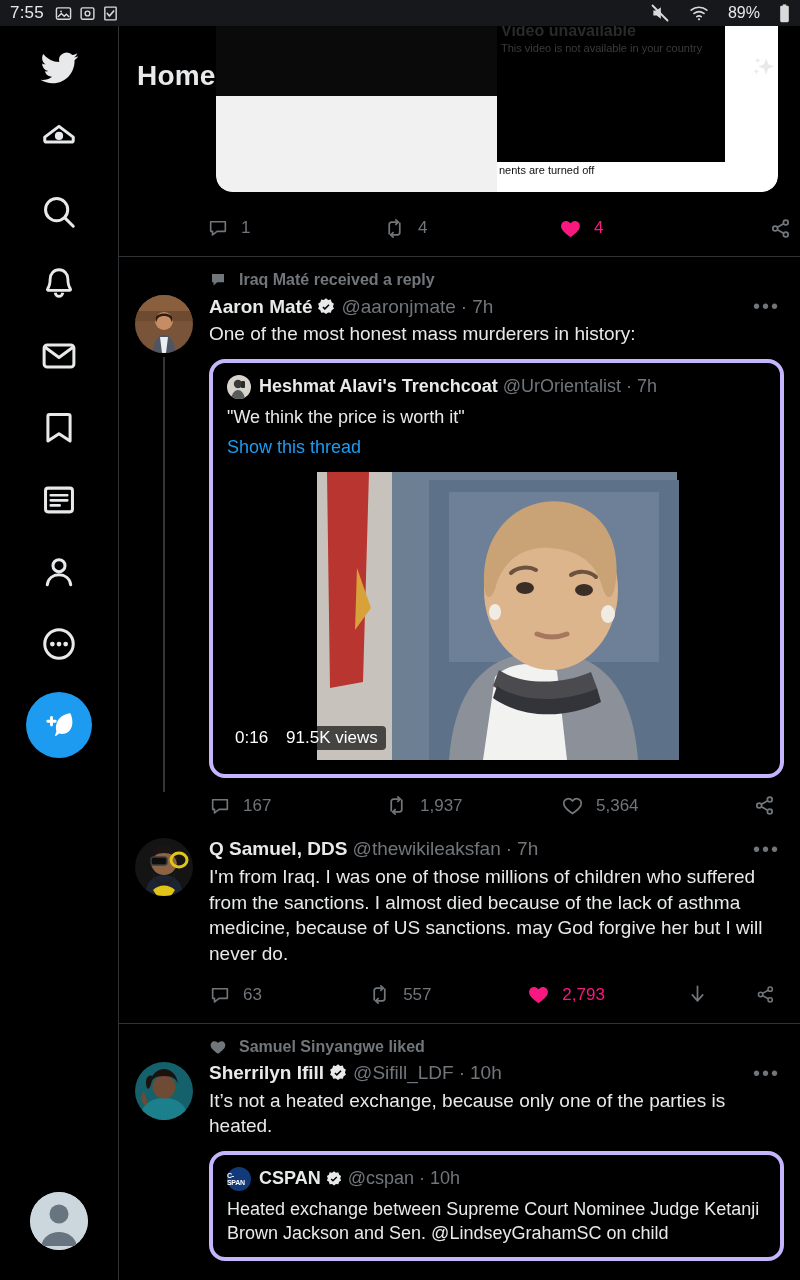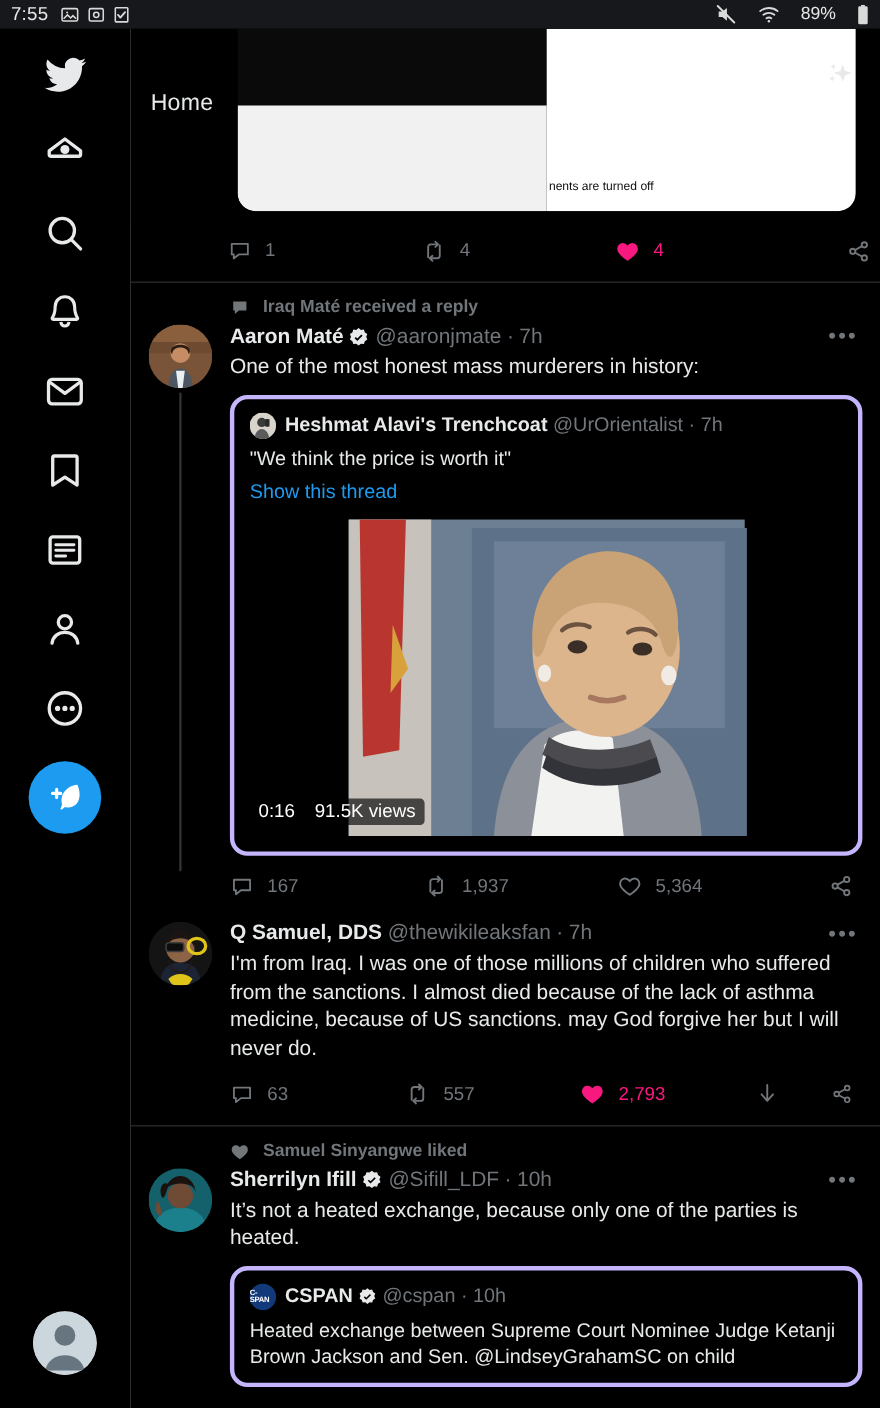--- a/index.html
+++ b/index.html
@@ -78,21 +78,21 @@
     position:absolute; left:4px; top:16px; font-size:11px; color:#3b3b3b; white-space:nowrap;
   }
   .yt-comments {
     position:absolute; left:2px; top:138px; font-size:11px; color:#0f0f0f; white-space:nowrap;
   }
   .sparkle-btn {
     position:absolute; right:14px; top:22px; width:46px; height:46px;
     display:flex; align-items:center; justify-content:center; z-index:20;
   }
   .home-title {
-    position:absolute; left:18px; top:56px; font-size:21px; font-weight:normal;
+    position:absolute; left:18px; top:34px; font-size:28px; font-weight:bold;
     color:#e7e9ea; z-index:20; letter-spacing:.2px;
   }
 
   
   .actions {
     display:flex; align-items:center; height:56px;
     padding:0 8px 0 88px;
   }
   .actions.narrow { padding-left:94px; }
   .act {
@@ -284,20 +284,24 @@
             <path fill="#e7e9ea" d="M14.2 3.2l1.5 4.1 4.1 1.5-4.1 1.5-1.5 4.1-1.5-4.1-4.1-1.5 4.1-1.5z"></path>
             <path fill="#e7e9ea" d="M8.2 2.6l.55 1.45L10.2 4.6l-1.45.55L8.2 6.6l-.55-1.45L6.2 4.6l1.45-.55z"></path>
             <path fill="#e7e9ea" d="M7.4 10.4l.55 1.45 1.45.55-1.45.55-.55 1.45-.55-1.45-1.45-.55 1.45-.55z"></path>
           </svg>
       </div>
       <div class="cutoff-media">
         <div class="yt-left">
           <div class="yt-left-white"></div>
         </div>
         <div class="yt-right">
+          <div class="yt-video-box">
+            <div class="yt-unavail-title">Video unavailable</div>
+            <div class="yt-unavail-sub">This video is not available in your country</div>
+          </div>
           <div class="yt-comments">nents are turned off</div>
         </div>
       </div>
     </div>
 
     <div class="actions">
       <div class="act sp1">
         <svg width="22" height="22" viewBox="0 0 24 24">
             <path d="M4 5.2h16v10.4H11l-5 4v-4H4z" fill="none" stroke="#71767b" stroke-width="1.8" stroke-linejoin="round"></path>
           </svg>

